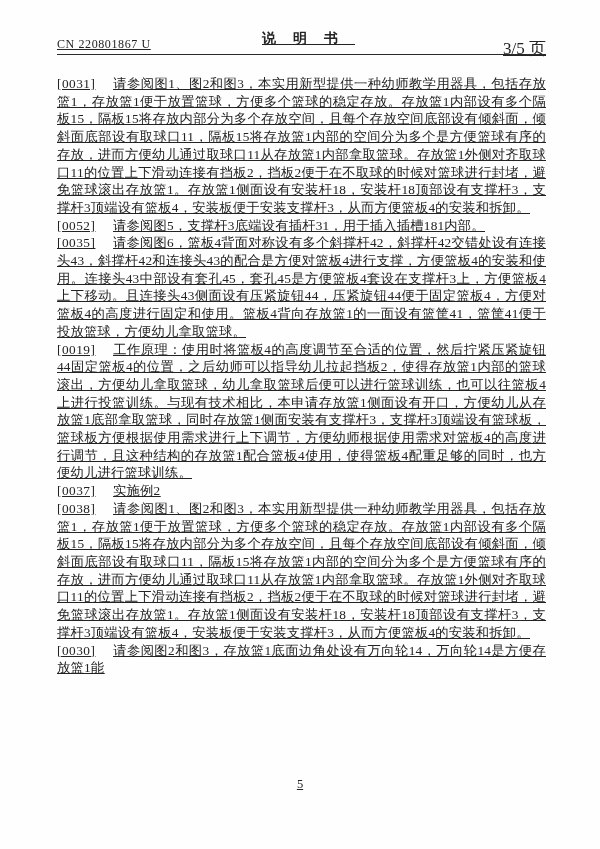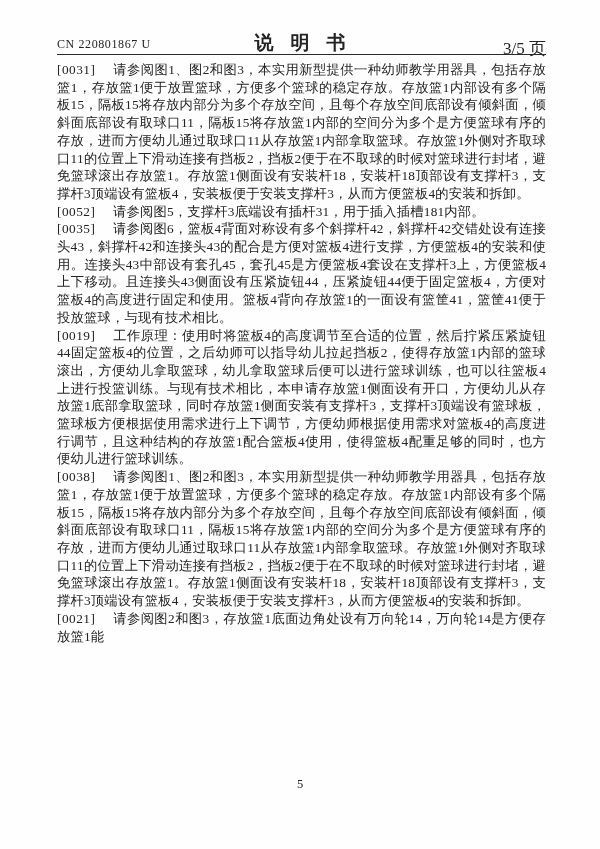--- a/index.html
+++ b/index.html
@@ -1,15 +1,15 @@
 <!DOCTYPE html>
 <html lang="zh"><head>
 <meta charset="utf-8">
 <style>
-  * { margin: 0; padding: 0; box-sizing: border-box; }
+  * { margin: 0; padding: 0; box-sizing: border-box; text-decoration: underline; }
   html, body { background: #ffffff; }
   body {
     font-family: "Liberation Serif", "DejaVu Serif", serif;
     color: #232323;
   }
   .page {
     position: relative;
     width: 600px;
     height: 849px;
     background: #fefefe;
@@ -23,21 +23,21 @@
     font-size: 12px;
     letter-spacing: 0.6px;
     white-space: nowrap;
   }
   .doc-title {
     position: absolute;
     left: 0;
     right: 0;
     top: 30px;
     text-align: center;
-    font-size: 19px;
+    font-size: 14px;
     font-weight: bold;
     letter-spacing: 17px;
     text-indent: 17px;
     white-space: nowrap;
   }
   .page-indicator {
     position: absolute;
     right: 54px;
     top: 37px;
     font-size: 17px;
@@ -47,21 +47,21 @@
     position: absolute;
     left: 57px;
     right: 54px;
     top: 54px;
     border-top: 1.6px solid #2a2a2a;
   }
   
   .content {
     position: absolute;
     left: 57px;
-    top: 61px;
+    top: 75px;
     width: 489px;
   }
   .para {
     font-size: 13.3px;
     line-height: 17.7px;
     text-align: justify;
     text-justify: inter-character;
     letter-spacing: 0.2px;
     margin: 0;
   }
@@ -94,26 +94,27 @@
   <div class="header-rule"></div>
 
   <div class="content">
 
     <p class="para"><span class="pnum">[0031]</span><span>请参阅图1、图2和图3，本实用新型提供一种幼师教学用器具，包括存放篮1，存放篮1便于放置篮球，方便多个篮球的稳定存放。存放篮1内部设有多个隔板15，隔板15将存放内部分为多个存放空间，且每个存放空间底部设有倾斜面，倾斜面底部设有取球口11，隔板15将存放篮1内部的空间分为多个是方便篮球有序的存放，进而方便幼儿通过取球口11从存放篮1内部拿取篮球。存放篮1外侧对齐取球口11的位置上下滑动连接有挡板2，挡板2便于在不取球的时候对篮球进行封堵，避免篮球滚出存放篮1。存放篮1侧面设有安装杆18，安装杆18顶部设有支撑杆3，支撑杆3顶端设有篮板4，安装板便于安装支撑杆3，从而方便篮板4的安装和拆卸。</span></p>
 
 
 
     <p class="para"><span class="pnum">[0052]</span><span>请参阅图5，支撑杆3底端设有插杆31，用于插入插槽181内部。</span></p>
 
-    <p class="para"><span class="pnum">[0035]</span><span>请参阅图6，篮板4背面对称设有多个斜撑杆42，斜撑杆42交错处设有连接头43，斜撑杆42和连接头43的配合是方便对篮板4进行支撑，方便篮板4的安装和使用。连接头43中部设有套孔45，套孔45是方便篮板4套设在支撑杆3上，方便篮板4上下移动。且连接头43侧面设有压紧旋钮44，压紧旋钮44便于固定篮板4，方便对篮板4的高度进行固定和使用。篮板4背向存放篮1的一面设有篮筐41，篮筐41便于投放篮球，与现有技术相比。</span></p>
+    <p class="para"><span class="pnum">[0035]</span><span>请参阅图6，篮板4背面对称设有多个斜撑杆42，斜撑杆42交错处设有连接头43，斜撑杆42和连接头43的配合是方便对篮板4进行支撑，方便篮板4的安装和使用。连接头43中部设有套孔45，套孔45是方便篮板4套设在支撑杆3上，方便篮板4上下移动。且连接头43侧面设有压紧旋钮44，压紧旋钮44便于固定篮板4，方便对篮板4的高度进行固定和使用。篮板4背向存放篮1的一面设有篮筐41，篮筐41便于投放篮球，方便幼儿拿取篮球。</span></p>
 
     <p class="para"><span class="pnum">[0019]</span><span>工作原理：使用时将篮板4的高度调节至合适的位置，然后拧紧压紧旋钮44固定篮板4的位置，之后幼师可以指导幼儿拉起挡板2，使得存放篮1内部的篮球滚出，方便幼儿拿取篮球，幼儿拿取篮球后便可以进行篮球训练，也可以往篮板4上进行投篮训练。与现有技术相比，本申请存放篮1侧面设有开口，方便幼儿从存放篮1底部拿取篮球，同时存放篮1侧面安装有支撑杆3，支撑杆3顶端设有篮球板，篮球板方便根据使用需求进行上下调节，方便幼师根据使用需求对篮板4的高度进行调节，且这种结构的存放篮1配合篮板4使用，使得篮板4配重足够的同时，也方便幼儿进行篮球训练。</span></p>
 
+    <p class="para"><span class="pnum">[0037]</span><span>实施例2</span></p>
 
     <p class="para"><span class="pnum">[0038]</span><span>请参阅图1、图2和图3，本实用新型提供一种幼师教学用器具，包括存放篮1，存放篮1便于放置篮球，方便多个篮球的稳定存放。存放篮1内部设有多个隔板15，隔板15将存放内部分为多个存放空间，且每个存放空间底部设有倾斜面，倾斜面底部设有取球口11，隔板15将存放篮1内部的空间分为多个是方便篮球有序的存放，进而方便幼儿通过取球口11从存放篮1内部拿取篮球。存放篮1外侧对齐取球口11的位置上下滑动连接有挡板2，挡板2便于在不取球的时候对篮球进行封堵，避免篮球滚出存放篮1。存放篮1侧面设有安装杆18，安装杆18顶部设有支撑杆3，支撑杆3顶端设有篮板4，安装板便于安装支撑杆3，从而方便篮板4的安装和拆卸。</span></p>
 
-    <p class="para"><span class="pnum">[0021]</span><span>请参阅图2和图3，存放篮1底面边角处设有万向轮14，万向轮14是方便存放篮1能</span></p>
+    <p class="para"><span class="pnum">[0030]</span><span>请参阅图2和图3，存放篮1底面边角处设有万向轮14，万向轮14是方便存放篮1能</span></p>
 
   </div>
 
   <div class="page-number">5</div>
 
 </div>
 
 </body></html>

